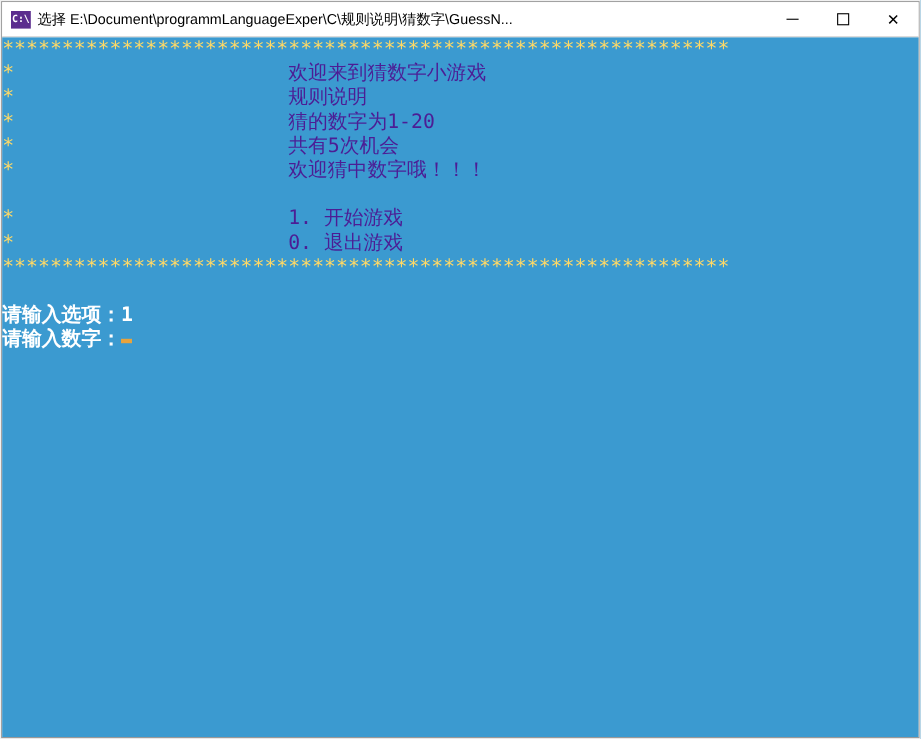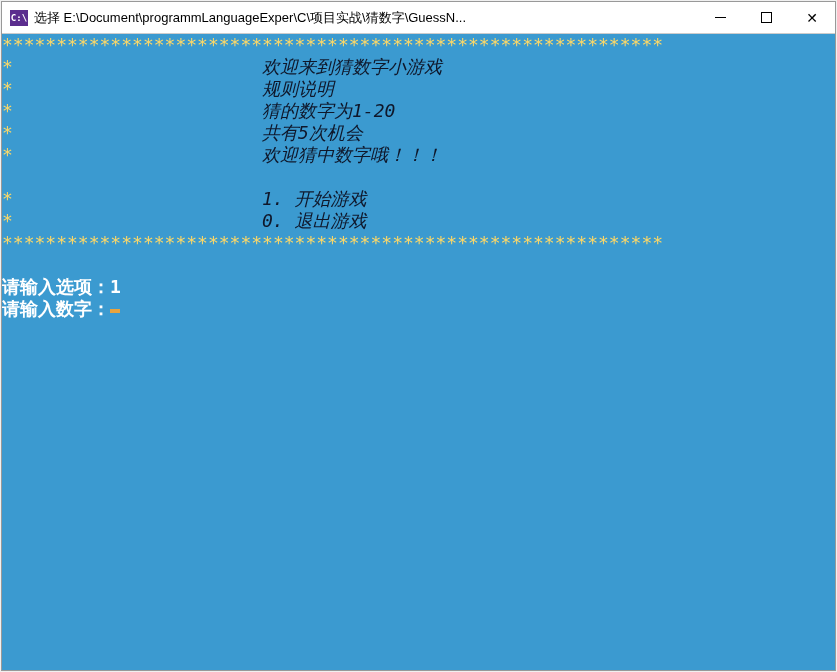--- a/index.html
+++ b/index.html
@@ -72,21 +72,21 @@
       color: #fff;
       font-family: "NSimSun", "SimSun", Consolas, monospace;
       font-size: 18px;
       line-height: 22px;
       padding: 0;
       overflow: hidden;
       white-space: pre;
     }
     .star-row { color: #ffd966; letter-spacing: 0; }
     .star { color: #ffd966; display: inline-block; width: 10px; }
-    .menu-text { color: #0f172a; font-style: italic; }
+    .menu-text { color: #4c1d95; }
     .prompt-row { color: #fff; font-weight: bold; }
     .input-val { color: #fff; }
     .cursor {
       display: inline-block;
       width: 10px;
       height: 4px;
       background: #e8a33d;
       vertical-align: baseline;
       margin-bottom: 2px;
       animation: blink 1.2s step-start infinite;
@@ -94,21 +94,21 @@
     @keyframes blink { 50% { opacity: 0; } }
     .row { display: block; height: 22px; }
     .indent { display: inline-block; }
   </style>
 </head>
 <body>
 
 <div class="window">
   <div class="titlebar">
     <div class="titlebar-icon">C:\</div>
-    <div class="titlebar-title">选择 E:\Document\programmLanguageExper\C\项目实战\猜数字\GuessN...</div>
+    <div class="titlebar-title">选择 E:\Document\programmLanguageExper\C\规则说明\猜数字\GuessN...</div>
     <div class="titlebar-buttons">
       <div class="titlebar-btn">
           <div class="min-line"></div>
         </div>
       <div class="titlebar-btn">
           <div class="max-box"></div>
         </div>
       <div class="titlebar-btn close">
           <span class="close-x">✕</span>
         </div>

